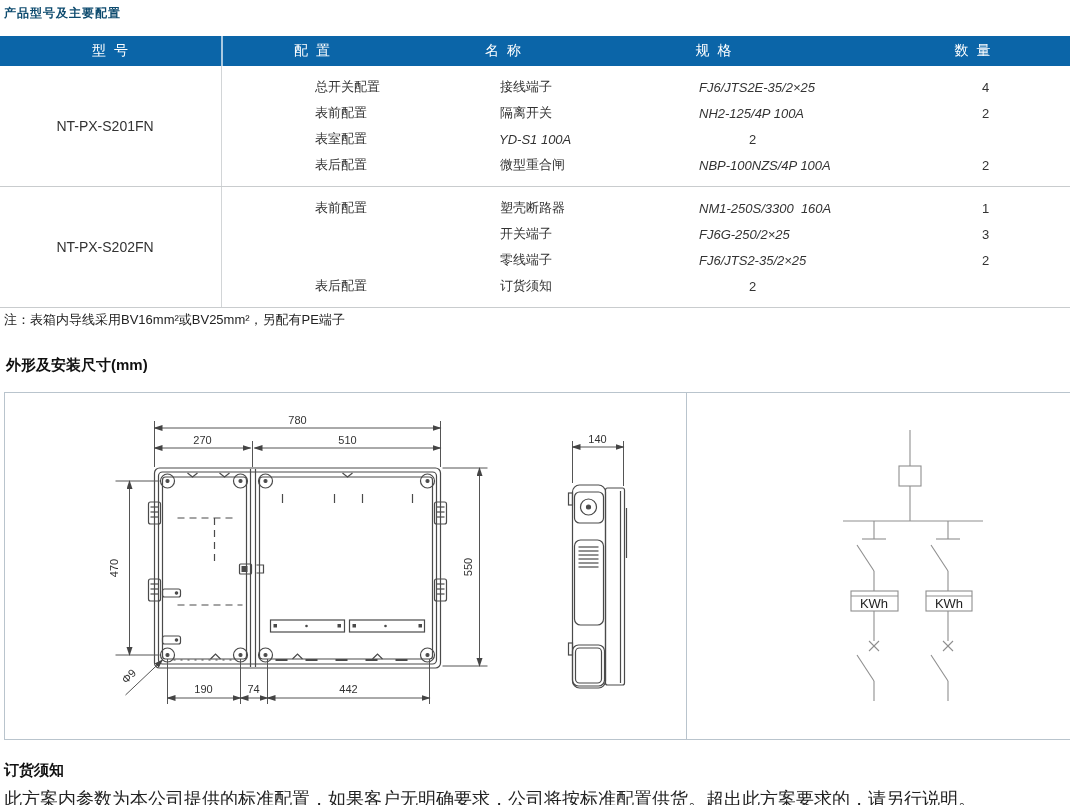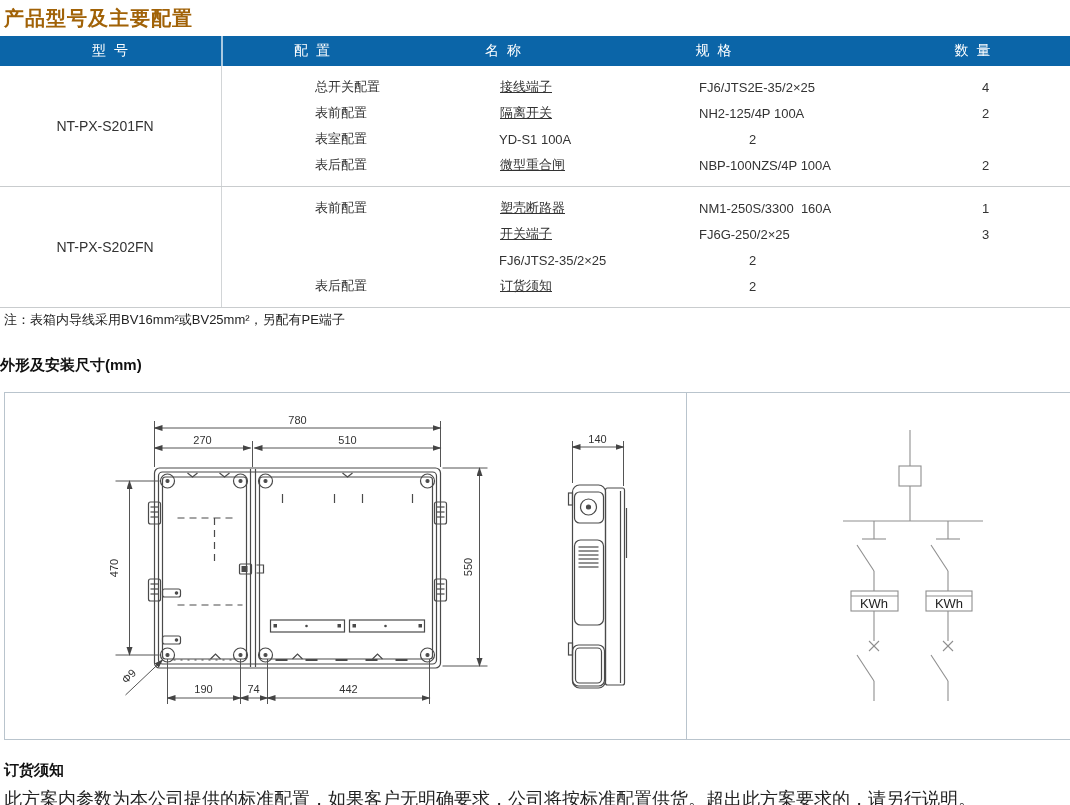--- a/index.html
+++ b/index.html
@@ -1,44 +1,44 @@
 <!DOCTYPE html>
 <html><head>
 <meta charset="utf-8">
 <style>
   * { margin:0; padding:0; box-sizing:border-box; }
   html,body { background:#fff; }
   body { font-family:"Liberation Sans","DejaVu Sans",sans-serif; color:#2b2b2b; }
   #page { position:relative; width:1070px; height:805px; background:#fff; overflow:hidden; }
 
-  .page-title { position:absolute; left:4px; top:5px; font-size:20px; font-weight:bold; color:#a16207; letter-spacing:1px; }
+  .page-title { position:absolute; left:4px; top:5px; font-size:12px; font-weight:bold; color:#0c4a6e; letter-spacing:1px; }
 
   
   .cfg-table { position:absolute; left:0; top:36px; width:1070px; }
   .thead { position:relative; display:grid; grid-template-columns:222px 182px 200px 255px 211px; height:30px; align-items:center; background:#0b65a8; color:#fff; font-size:14px; }
   .thead span { text-align:center; letter-spacing:2px; }
   .thead .h-spec { padding-right:34px; }
   .thead .h-qty  { padding-left:18px; }
   .thead .head-divider { position:absolute; left:221px; top:0; bottom:0; width:2px; background:rgba(255,255,255,.65); }
 
   .group { position:relative; display:flex; padding:8px 0; border-bottom:1px solid #c9ccce; }
   .group::after { content:''; position:absolute; left:221px; top:0; bottom:0; width:1px; background:#d2d5d7; }
   .gmodel { width:222px; display:flex; align-items:center; justify-content:center; padding-right:12px; font-size:14px; color:#333; }
   .grows { flex:1; }
   .grow { display:grid; grid-template-columns:182px 200px 255px 211px; height:26px; align-items:center; font-size:13px; color:#333; }
   .c-config { padding-left:93px; }
-  .c-name   { padding-left:96px;text-decoration:underline; }
-  .c-spec   { padding-left:95px; white-space:pre; }
+  .c-name   { padding-left:96px; }
+  .c-spec   { padding-left:95px; white-space:pre;font-style:italic; }
   .c-qty    { text-align:center; padding-left:42px; }
 
   .table-note { position:absolute; left:4px; top:311px; font-size:13px; color:#222; }
 
   
   .sec-h { position:absolute; font-size:15px; font-weight:bold; color:#111; }
-  .sec-dim { left:0; top:356px; }
+  .sec-dim { left:6px; top:356px; }
   .sec-wire { left:690px; top:356px;margin-top:47px; }
   .sec-order { left:4px; top:761px; }
   .order-text { position:absolute; left:4px; top:787px; font-size:18px; color:#222; }
 
   
   .panel { position:absolute; border:1px solid #b9c4cd; background:#fff; }
   .panel-dim { left:4px; top:392px; width:744px; height:348px; }
   .panel-wire { left:686px; top:392px; width:444px; height:348px; }
   .panel svg { display:block; width:100%; height:100%; }
 
@@ -101,20 +101,21 @@
           <span class="c-qty">1</span>
         </div>
         <div class="grow">
           <span class="c-config"></span>
           <span class="c-name">开关端子</span>
           <span class="c-spec">FJ6G-250/2×25</span>
           <span class="c-qty">3</span>
         </div>
         <div class="grow">
           <span class="c-config"></span>
+          <span class="c-name">零线端子</span>
           <span class="c-spec">FJ6/JTS2-35/2×25</span>
           <span class="c-qty">2</span>
         </div>
         <div class="grow">
           <span class="c-config">表后配置</span>
           <span class="c-name">订货须知</span>
           <span class="c-qty">2</span>
         </div>
       </div>
     </div>

